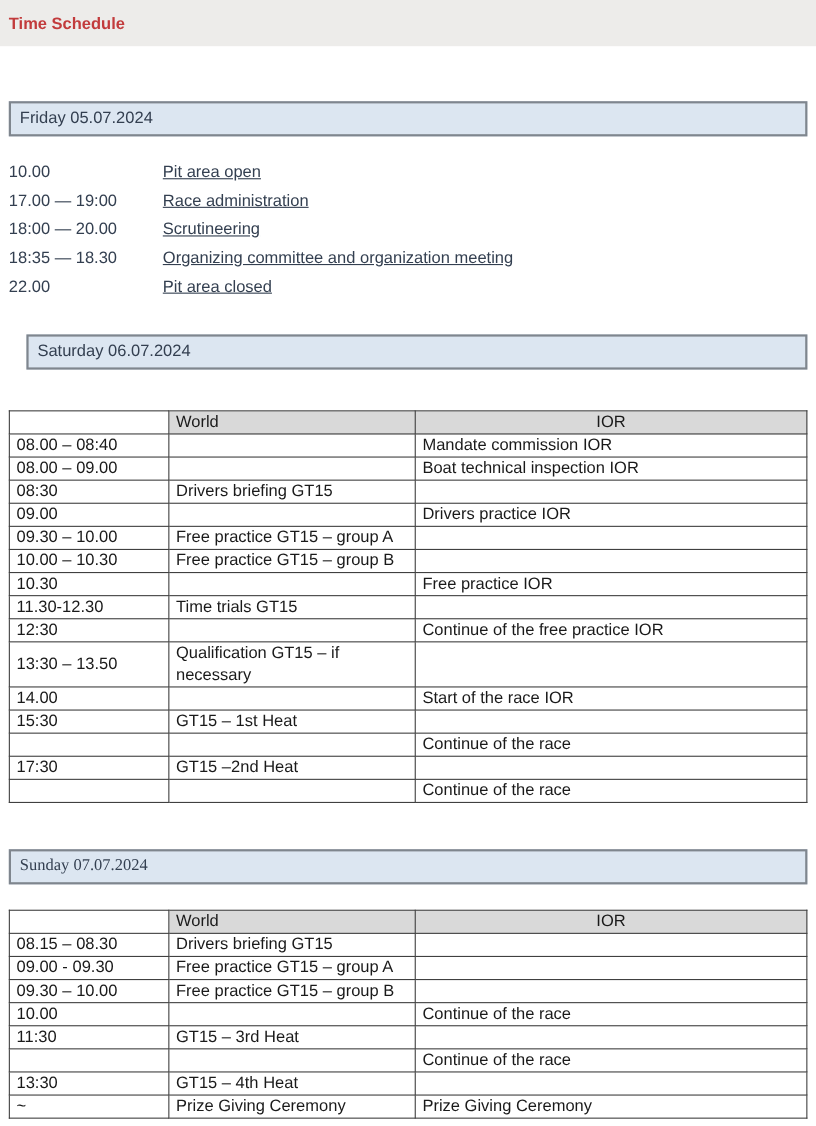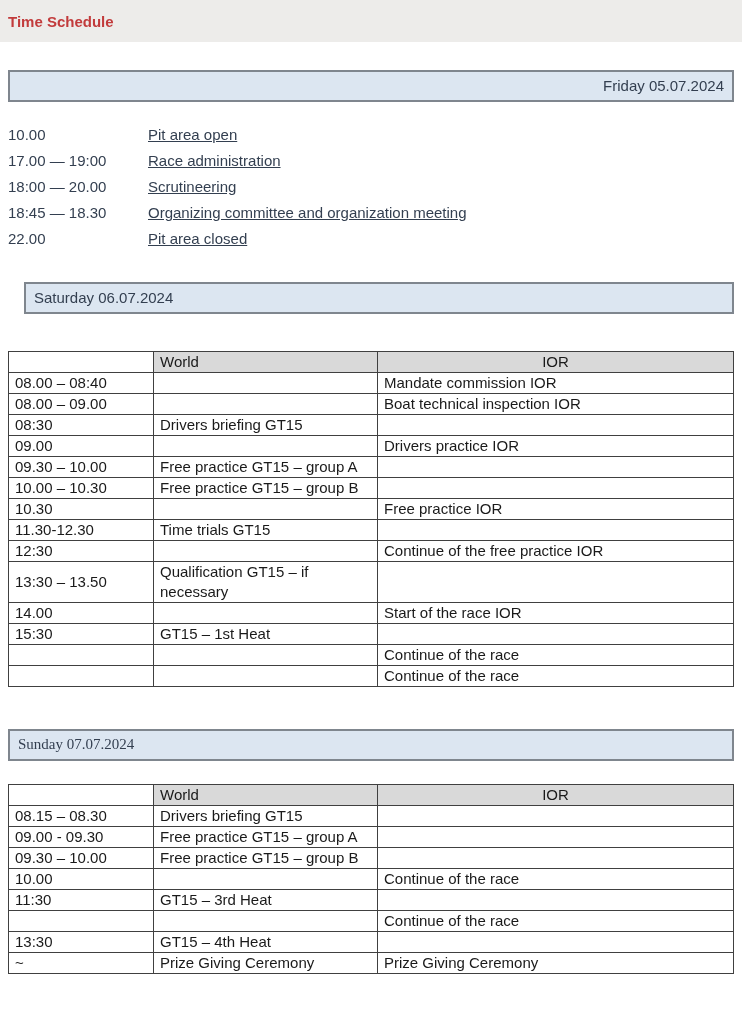--- a/index.html
+++ b/index.html
@@ -37,21 +37,21 @@
   .day-bar {
     margin: 0 8px;
     background: #dce6f1;
     border: 2px solid #7f868e;
     padding: 3px 8px 4px;
     font-size: 15px;
     line-height: 21px;
     color: #333f50;
     box-sizing: border-box;
   }
-  .day-bar.friday   { margin-top: 28px; text-align: right; }
+  .day-bar.friday   { margin-top: 50px; }
   .day-bar.saturday { margin-top: 31px; margin-left: 24px; }
   .day-bar.sunday   { margin-top: 42px; font-family: Liberation Serif, serif; }
   
   .plain-list {
     margin: 19px 8px 0;
     font-size: 15px;
     color: #333f50;
   }
   .list-row {
     display: flex;
@@ -108,21 +108,21 @@
         </div>
         <div class="list-row">
           <span class="time">17.00 — 19:00</span>
           <span class="desc">Race administration</span>
         </div>
         <div class="list-row">
           <span class="time">18:00 — 20.00</span>
           <span class="desc">Scrutineering</span>
         </div>
         <div class="list-row">
-          <span class="time">18:45 — 18.30</span>
+          <span class="time">18:35 — 18.30</span>
           <span class="desc">Organizing committee and organization meeting</span>
         </div>
         <div class="list-row">
           <span class="time">22.00</span>
           <span class="desc">Pit area closed</span>
         </div>
       </div>
   </section>
 
   <section>
@@ -202,20 +202,25 @@
             <td>15:30</td>
             <td>GT15 – 1st Heat</td>
             <td></td>
           </tr>
           <tr>
             <td></td>
             <td></td>
             <td>Continue of the race</td>
           </tr>
           <tr>
+            <td>17:30</td>
+            <td>GT15 –2nd Heat</td>
+            <td></td>
+          </tr>
+          <tr>
             <td></td>
             <td></td>
             <td>Continue of the race</td>
           </tr>
         </tbody>
       </table>
   </section>
 
   <section>
     <div class="day-bar sunday">

